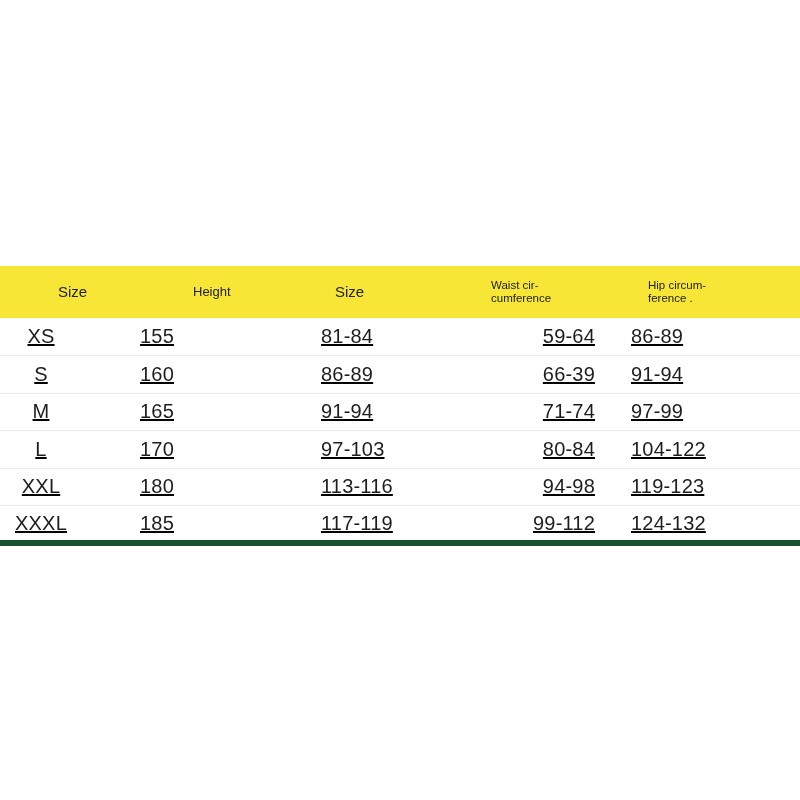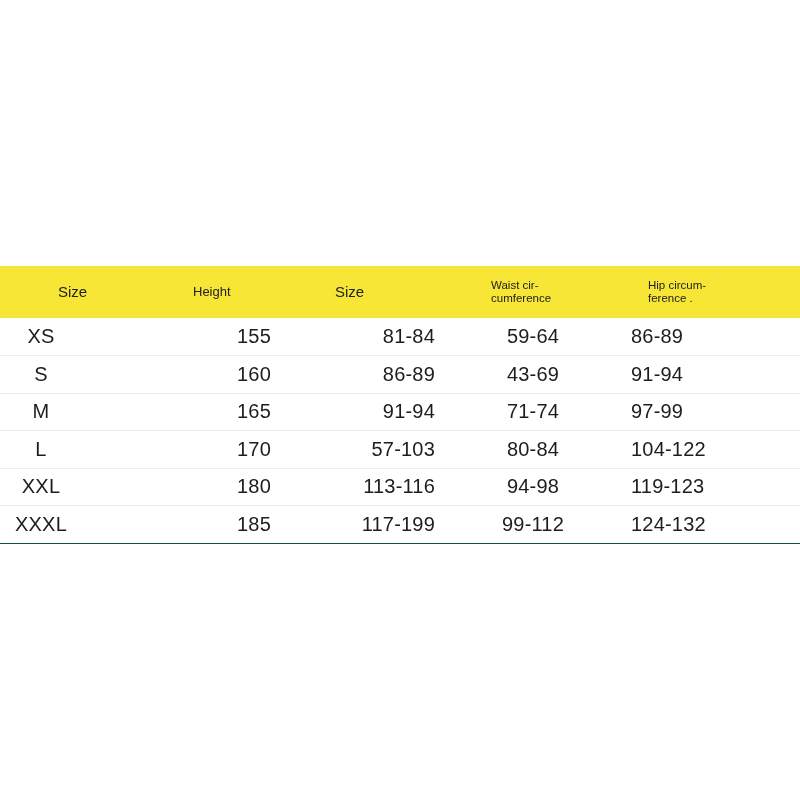--- a/index.html
+++ b/index.html
@@ -55,37 +55,38 @@
 
   th.h0 .hcell { font-size: 15px; padding-left: 58px; }
   th.h1 .hcell { font-size: 13px; padding-left: 53px; }
   th.h2 .hcell { font-size: 15px; padding-left: 50px; }
   th.h3 .hcell { font-size: 11.5px; padding-left: 56px; }
   th.h4 .hcell { font-size: 11.5px; padding-left: 53px; }
 
   tbody tr {
     height: 37.5px;
     border-bottom: 1px solid #ededed;
+    text-decoration: underline;
   }
   tbody tr:last-child {
-    border-bottom: 1px solid #14532d;
+    border-bottom: 6px solid #14532d;
   }
 
   tbody td {
     font-size: 20px;
     color: #1d1d1d;
     padding: 0;
     vertical-align: middle;
     letter-spacing: 0.2px;
   }
 
   td.v0 { text-align: center; padding-right: 58px; }
-  td.v1 { text-align: right; padding-right: 14px; }
-  td.v2 { text-align: right;  padding-left: 36px; }
-  td.v3 { text-align: center;  padding-left: 36px; }
+  td.v1 { text-align: left; padding-right: 14px; }
+  td.v2 { text-align: left;  padding-left: 36px; }
+  td.v3 { text-align: right;  padding-left: 36px; }
   td.v4 { text-align: left;  padding-left: 36px; }
 </style>
 </head>
 <body>
 
 <div class="size-chart">
   <table class="size-table">
     <colgroup>
       <col class="c0">
         <col class="c1">
@@ -123,46 +124,46 @@
         <td class="v0">XS</td>
         <td class="v1">155</td>
         <td class="v2">81-84</td>
         <td class="v3">59-64</td>
         <td class="v4">86-89</td>
       </tr>
       <tr>
         <td class="v0">S</td>
         <td class="v1">160</td>
         <td class="v2">86-89</td>
-        <td class="v3">43-69</td>
+        <td class="v3">66-39</td>
         <td class="v4">91-94</td>
       </tr>
       <tr>
         <td class="v0">M</td>
         <td class="v1">165</td>
         <td class="v2">91-94</td>
         <td class="v3">71-74</td>
         <td class="v4">97-99</td>
       </tr>
       <tr>
         <td class="v0">L</td>
         <td class="v1">170</td>
-        <td class="v2">57-103</td>
+        <td class="v2">97-103</td>
         <td class="v3">80-84</td>
         <td class="v4">104-122</td>
       </tr>
       <tr>
         <td class="v0">XXL</td>
         <td class="v1">180</td>
         <td class="v2">113-116</td>
         <td class="v3">94-98</td>
         <td class="v4">119-123</td>
       </tr>
       <tr>
         <td class="v0">XXXL</td>
         <td class="v1">185</td>
-        <td class="v2">117-199</td>
+        <td class="v2">117-119</td>
         <td class="v3">99-112</td>
         <td class="v4">124-132</td>
       </tr>
     </tbody>
   </table>
 </div>
 
 </body></html>

